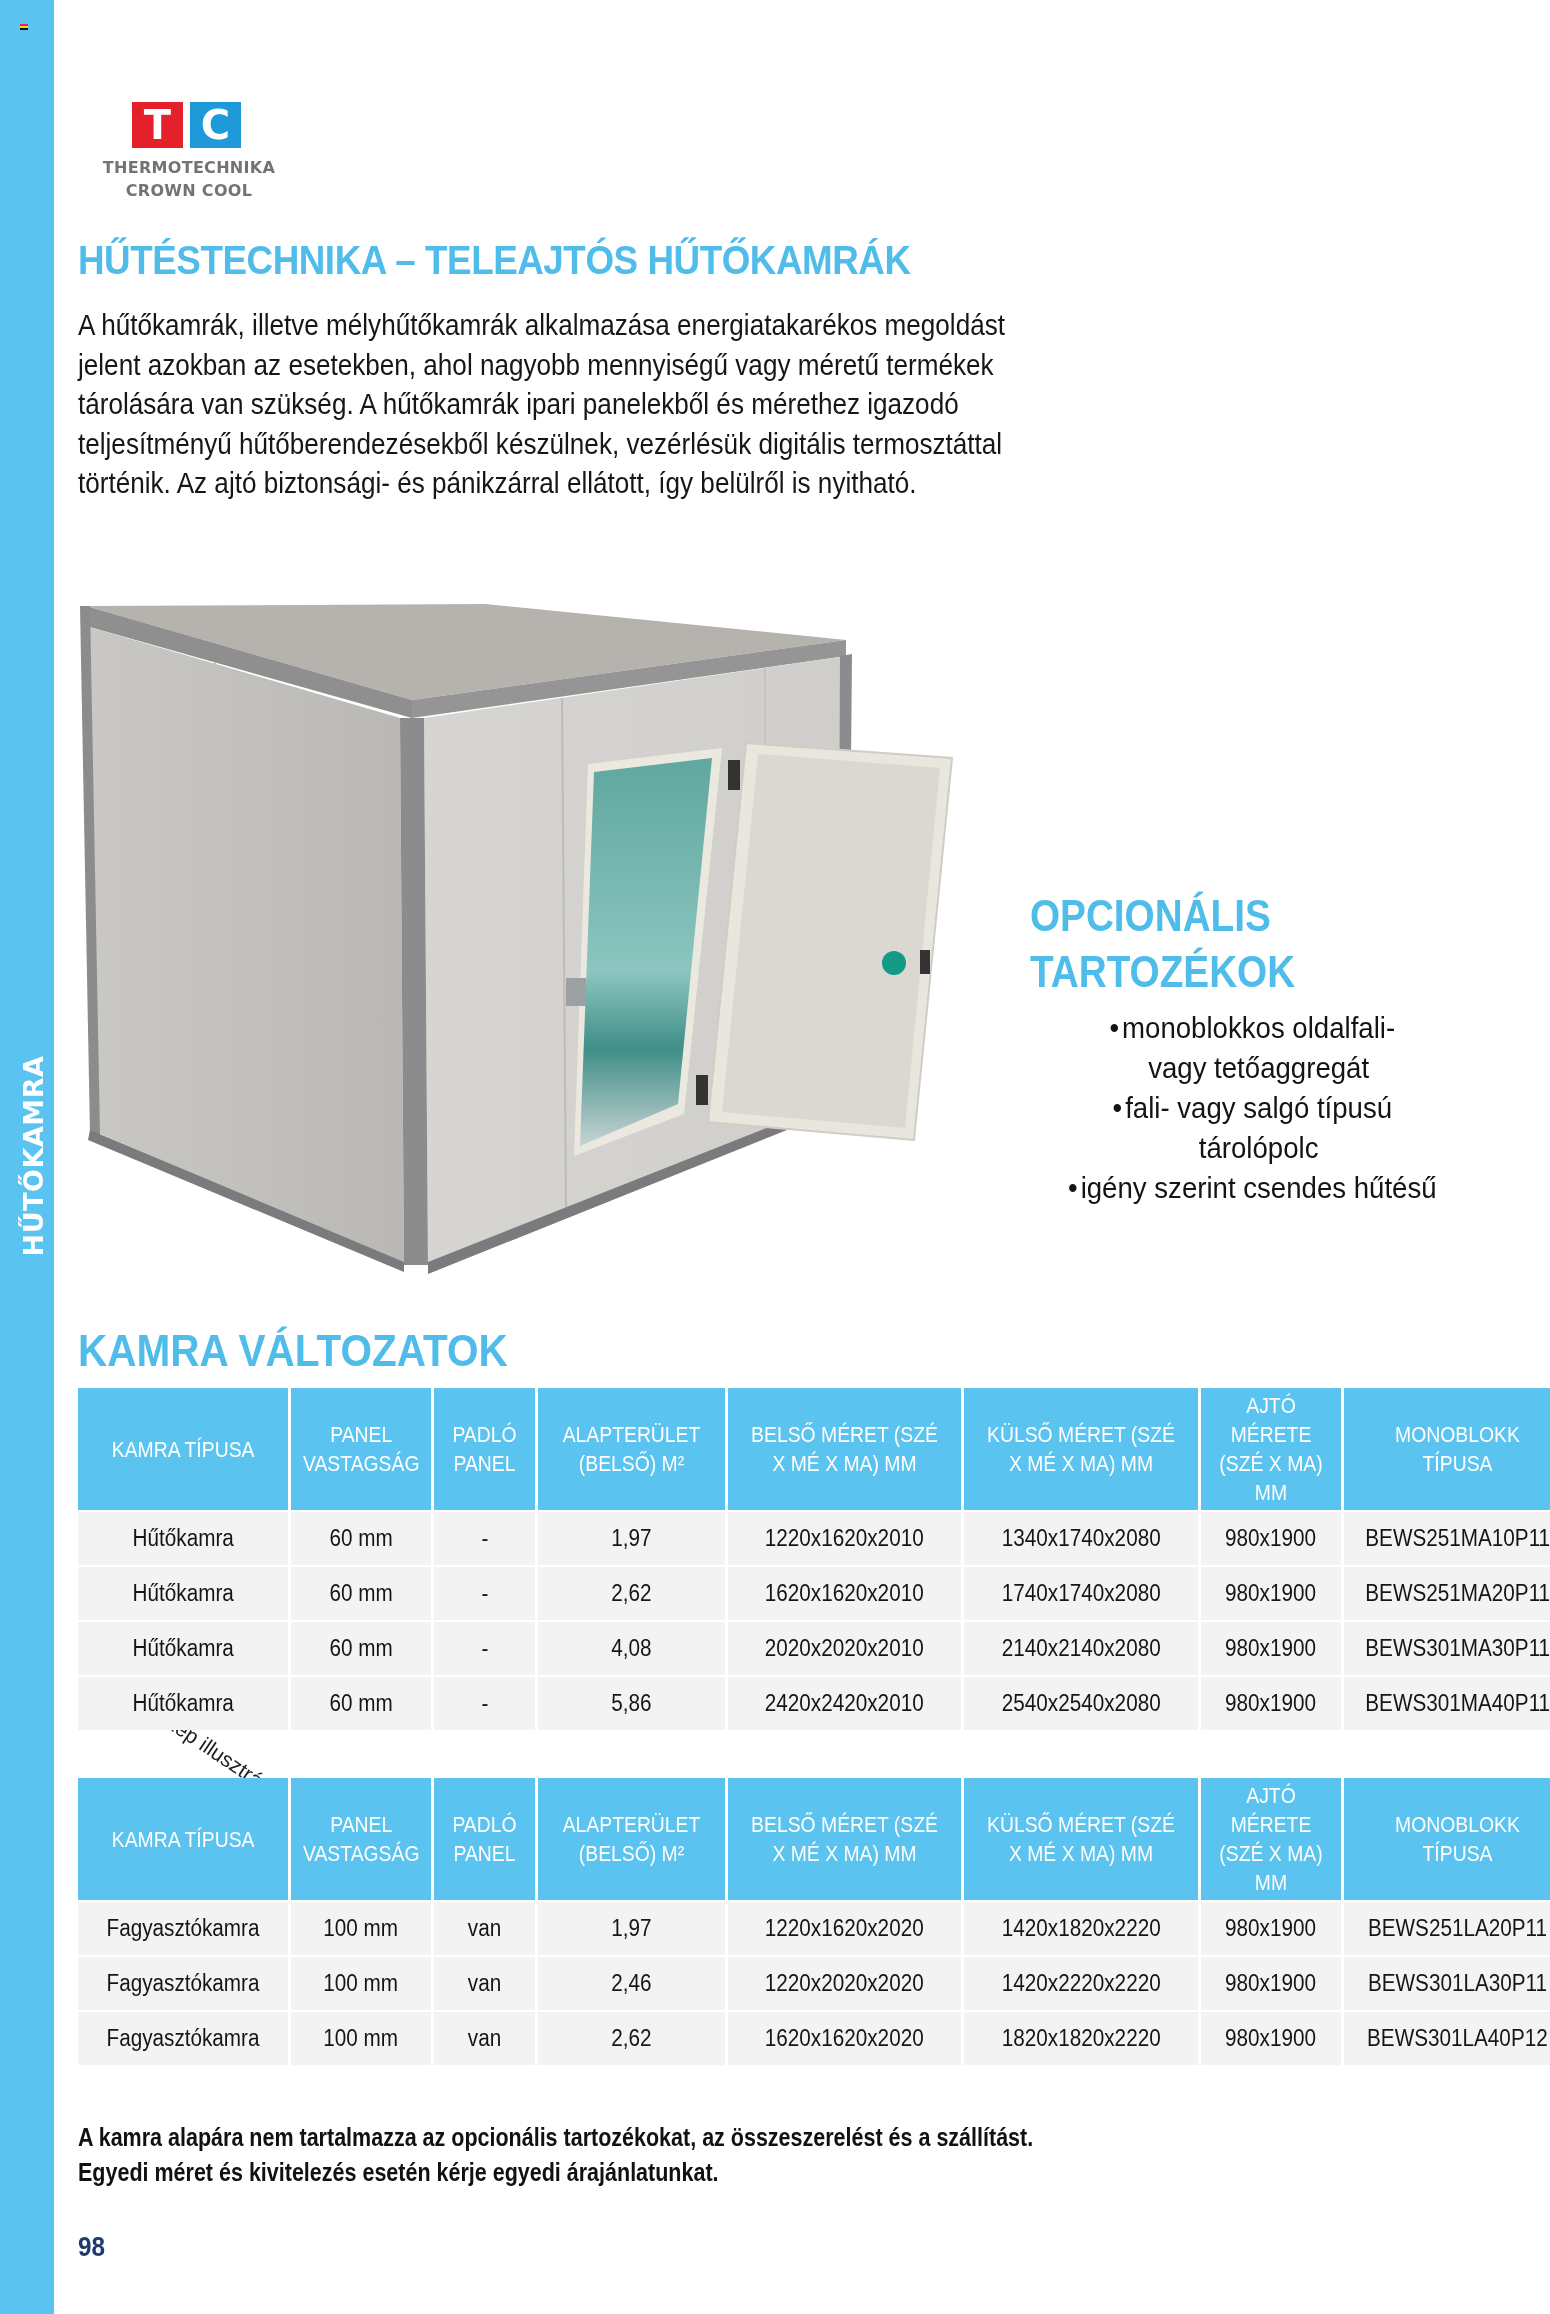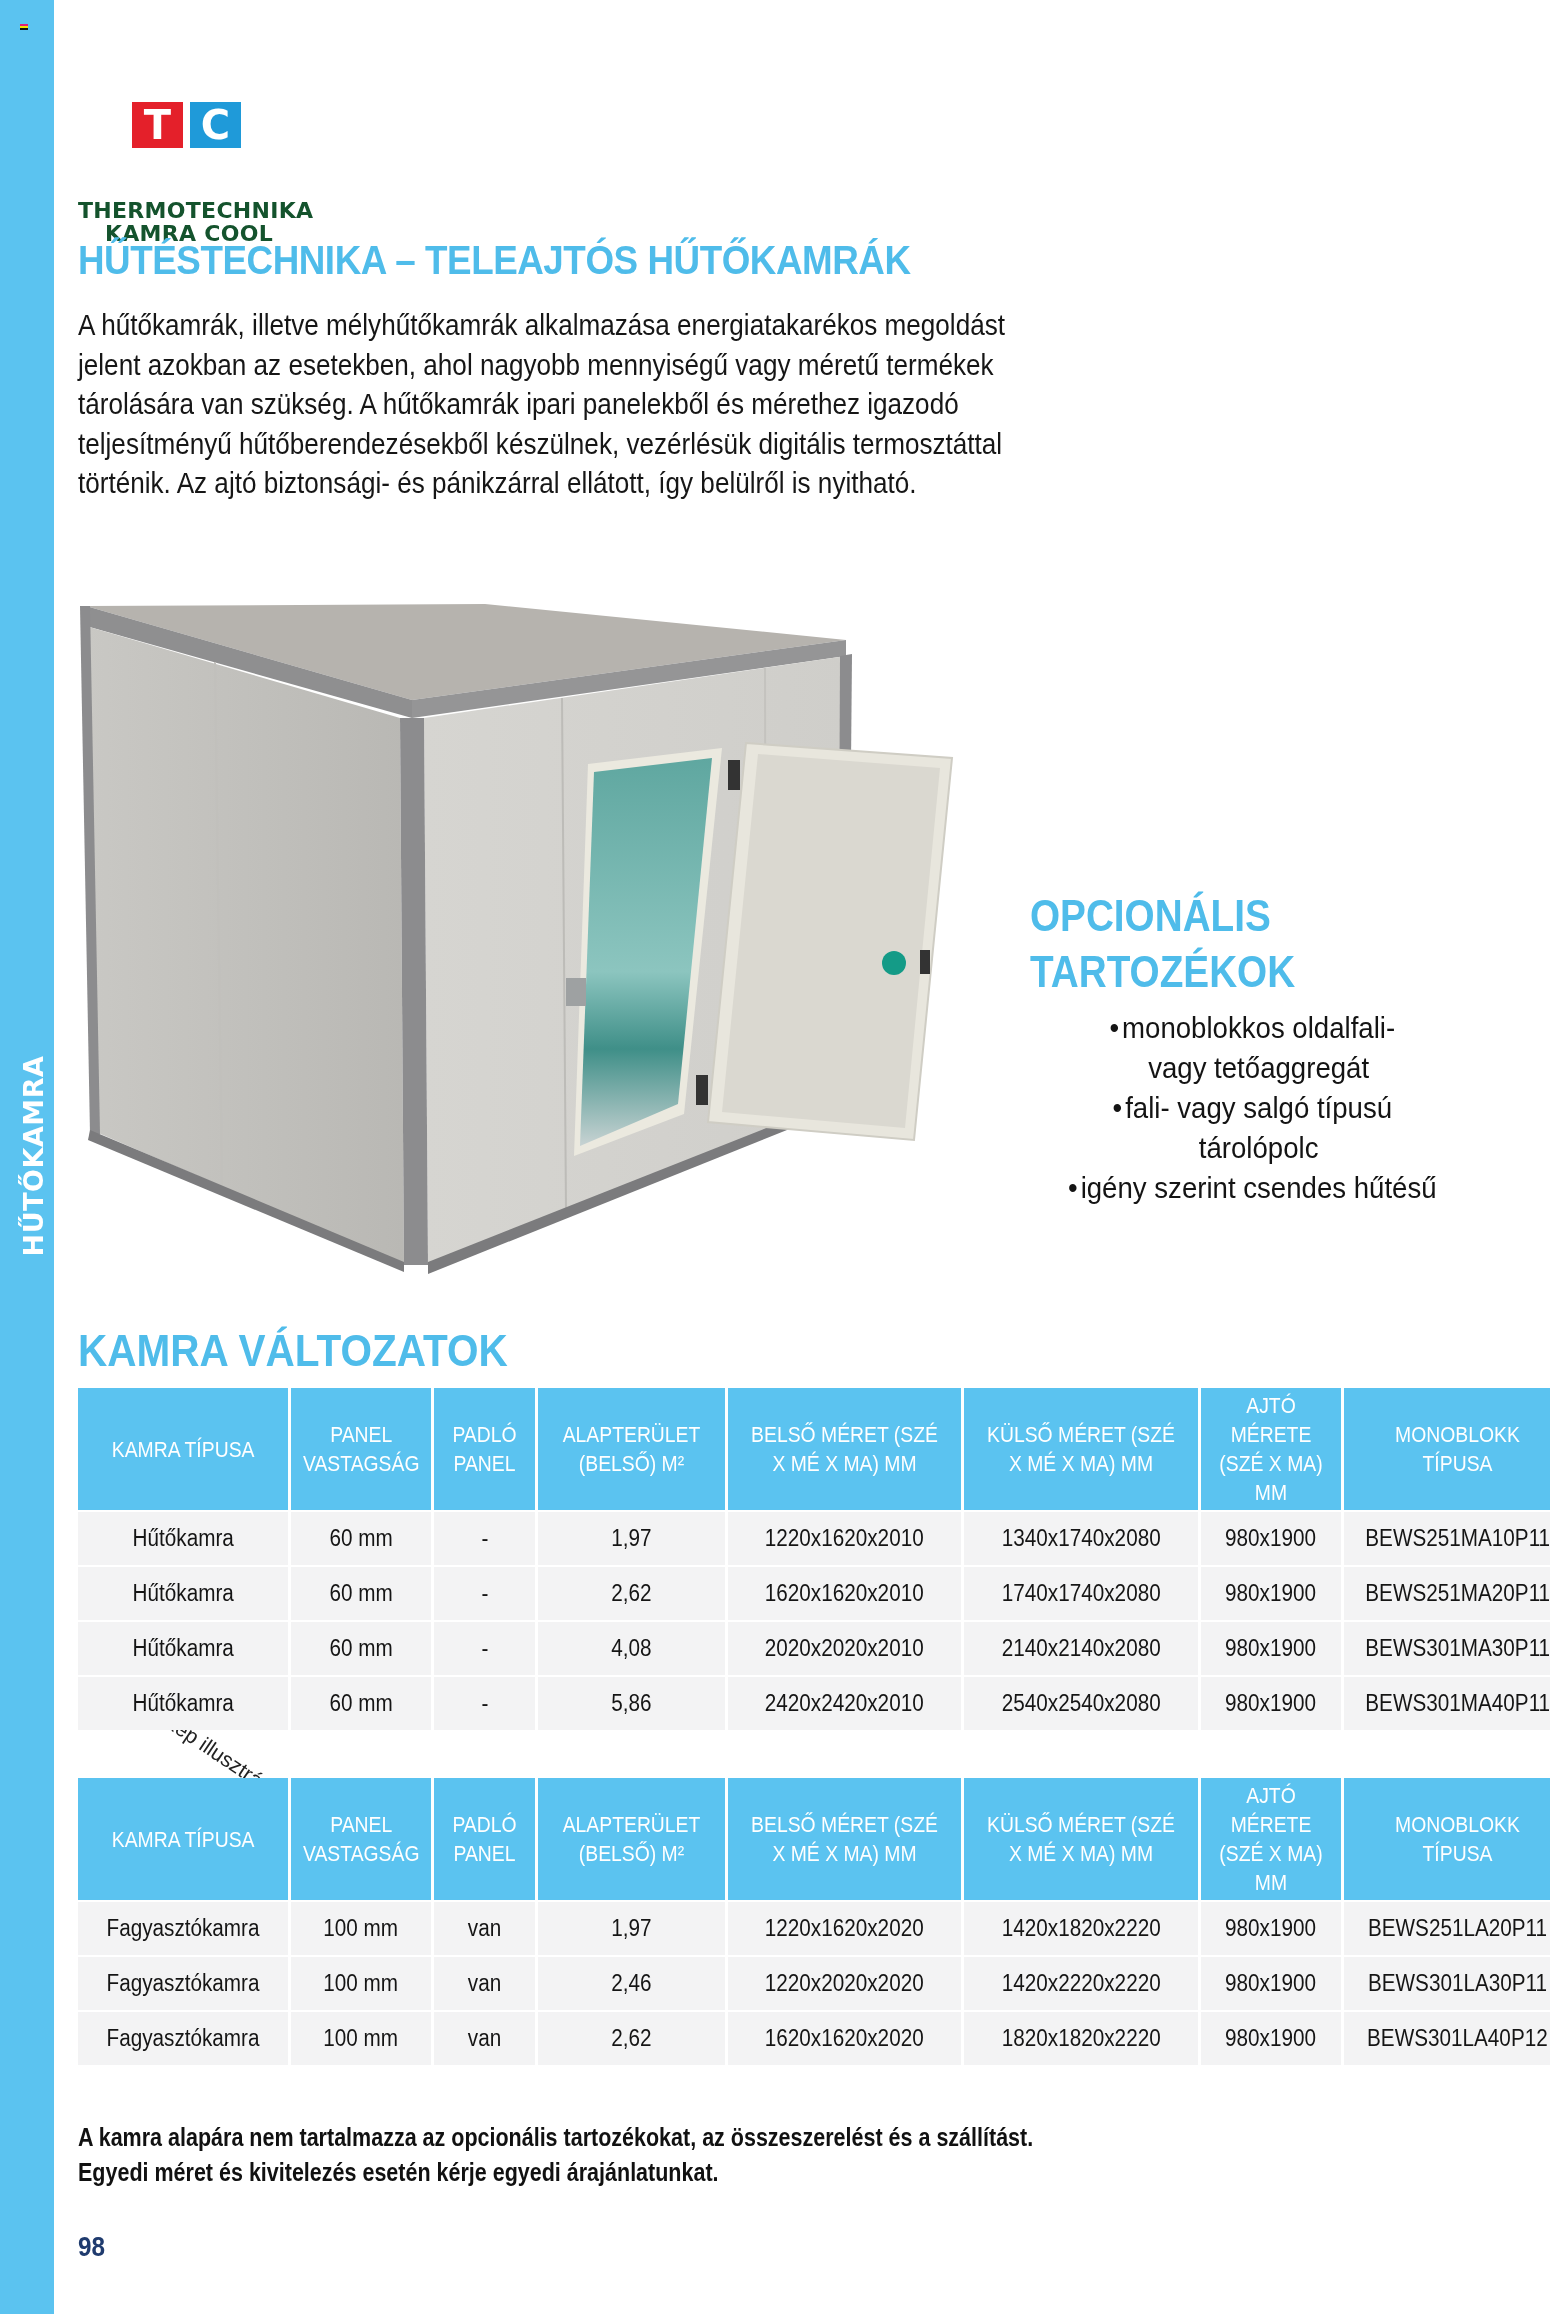--- a/index.html
+++ b/index.html
@@ -25,23 +25,22 @@
   .logo { position: absolute; left: 78px; top: 100px; width: 230px; height: 110px; }
   .logo .box {
     position: absolute; top: 2px; width: 51px; height: 46px;
     color: #fff; font-weight: bold; font-size: 40px; line-height: 46px; text-align: center;
     font-family: "DejaVu Sans", sans-serif;
   }
   .logo .t-box { left: 54px; background: #e4202a; }
   .logo .c-box { left: 112px; background: #1f9ad9; }
   .logo .brand1, .logo .brand2 {
     position: absolute; left: 0; width: 222px; text-align: center;
-    color: #14532d; font-weight: bold; font-size: 22px; letter-spacing: 0.3px;
+    color: #737373; font-weight: bold; font-size: 16px; letter-spacing: 0.3px;
     font-family: "DejaVu Sans", sans-serif;
-    margin-top: 40px;
   }
   .logo .brand1 { top: 58px; }
   .logo .brand2 { top: 81px; }
   .page-title {
     position: absolute; left: 78px; top: 238px;
     color: #4fbcea; font-weight: bold; font-size: 40px; letter-spacing: -0.5px;
     font-family: "Liberation Sans", sans-serif;
     transform: scaleX(0.92); transform-origin: left center; white-space: nowrap;
   }
   .intro {
@@ -117,21 +116,21 @@
     <span style="background:#f2e600"></span>
     <span style="background:#111"></span>
   </div>
   <div class="side-label">HŰTŐKAMRA</div>
 </div>
 
 <div class="logo">
   <div class="box t-box">T</div>
   <div class="box c-box">C</div>
   <div class="brand1">THERMOTECHNIKA</div>
-  <div class="brand2">KAMRA COOL</div>
+  <div class="brand2">CROWN COOL</div>
 </div>
 
 <h1 class="page-title" style="margin:0">HŰTÉSTECHNIKA – TELEAJTÓS HŰTŐKAMRÁK</h1>
 
 <div class="intro">
   <p>A hűtőkamrák, illetve mélyhűtőkamrák alkalmazása energiatakarékos megoldást</p>
   <p>jelent azokban az esetekben, ahol nagyobb mennyiségű vagy méretű termékek</p>
   <p>tárolására van szükség. A hűtőkamrák ipari panelekből és mérethez igazodó</p>
   <p>teljesítményű hűtőberendezésekből készülnek, vezérlésük digitális termosztáttal</p>
   <p>történik. Az ajtó biztonsági- és pánikzárral ellátott, így belülről is nyitható.</p>

